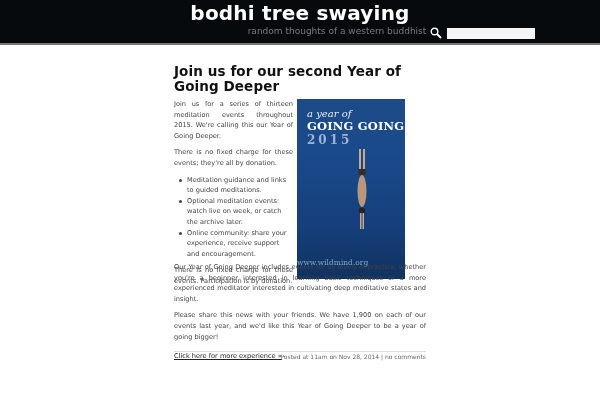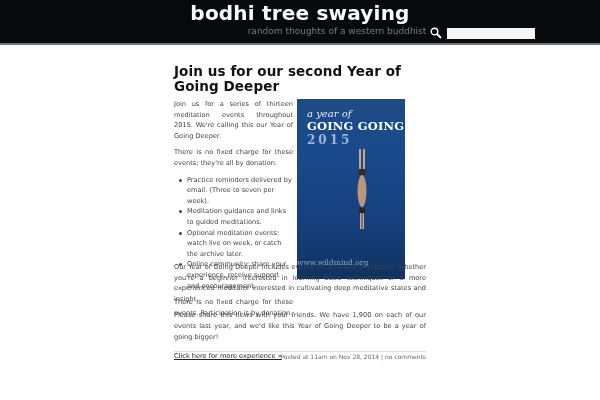--- a/index.html
+++ b/index.html
@@ -71,21 +71,20 @@
 </div>
 
 <div class="post">
   <div class="post-title">Join us for our second Year of Going Deeper</div>
 
   <div class="post-body">
     <div class="col-left">
       <p>Join us for a series of thirteen meditation events throughout 2015. We're calling this our Year of Going Deeper.</p>
       <p>There is no fixed charge for these events; they're all by donation.</p>
       <ul>
-        <li>Practice reminders delivered by email. (Three to seven per week).</li>
         <li>Meditation guidance and links to guided meditations.</li>
         <li>Optional meditation events: watch live on week, or catch the archive later.</li>
         <li>Online community: share your experience, receive support and encouragement.</li>
       </ul>
       <p>There is no fixed charge for these events. Participation is by donation.</p>
     </div>
 
     <div class="feature-img">
       <div class="img-line1">a year of</div>
       <div class="img-line2">GOING GOING</div>

